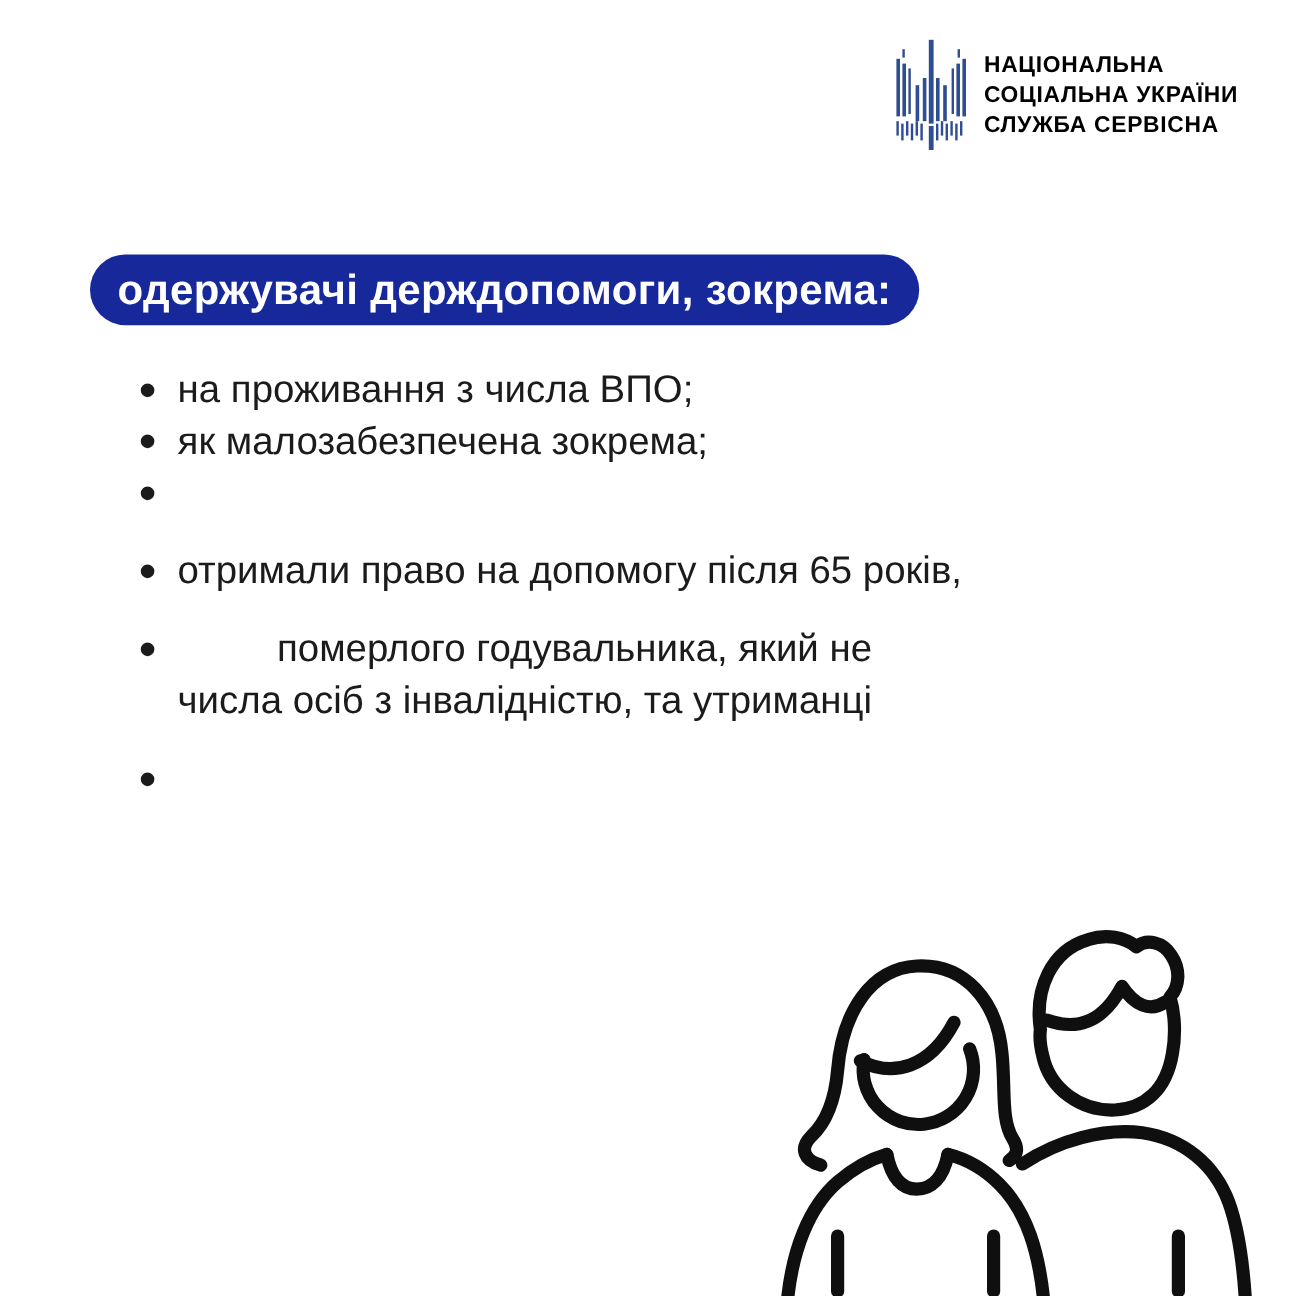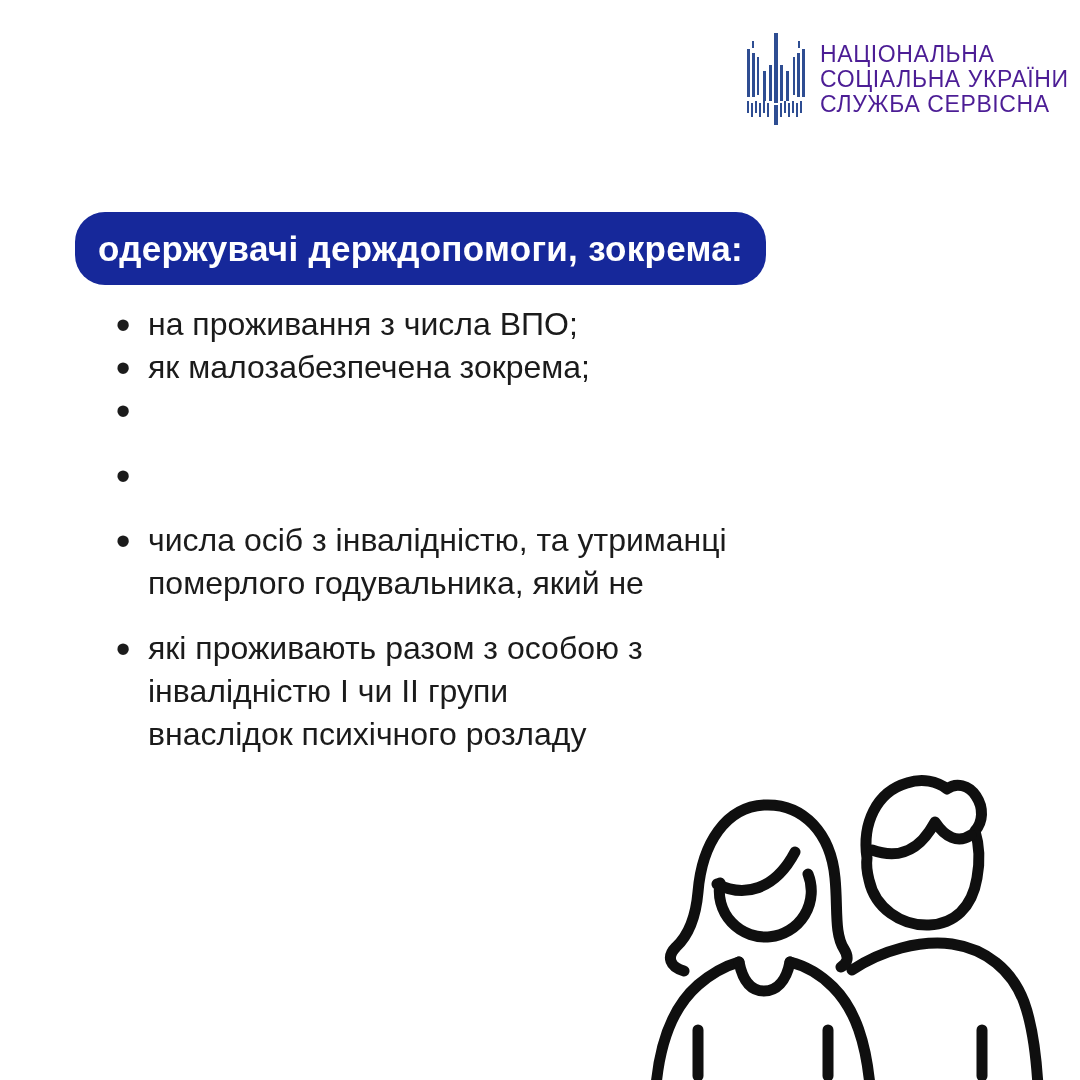--- a/index.html
+++ b/index.html
@@ -10,27 +10,27 @@
   }
   .canvas{position:absolute;inset:0;background:#ffffff;}
 
   
   .logo{
     position:absolute;left:745px;top:33px;
     display:flex;align-items:center;gap:13px;
   }
   .trident{width:62px;height:92px;flex:0 0 auto;}
   .logo-text{
-    color:#4c1d95;font-size:23px;line-height:25px;
-    letter-spacing:0.6px;font-weight:400;
+    color:#000000;font-size:19px;line-height:25px;
+    letter-spacing:0.6px;font-weight:700;
   }
 
   
   .badge{
-    position:absolute;left:75px;top:212px;height:73px;
+    position:absolute;left:75px;top:212px;height:59px;
     display:inline-flex;align-items:center;
     background:#16289a;border-radius:30px;
     padding:0 23px;
   }
   .badge span{
     color:#ffffff;font-weight:bold;font-size:35px;letter-spacing:0.3px;
     white-space:nowrap;
   }
 
   
@@ -38,21 +38,21 @@
     position:absolute;left:112px;top:303px;width:790px;
     margin:0;padding:0;list-style:none;
     color:#1b1b1b;font-size:32px;line-height:43px;
   }
   .item{display:flex;gap:14px;}
   .item.gap{margin-top:22px;}
   .dot{
     width:22px;flex:0 0 auto;text-align:center;
     font-size:42px;line-height:43px;
   }
-  .ln{display:block;white-space:nowrap;}
+  .ln{display:block;white-space:nowrap;text-align:right;}
 
   
   .people{
     position:absolute;left:620px;top:740px;width:460px;height:340px;
   }
   .people path{
     fill:none;stroke:#0f0f0f;stroke-width:11;
     stroke-linecap:round;stroke-linejoin:round;
   }
 </style>
@@ -115,36 +115,32 @@
         <span>
           <span class="ln">як малозабезпечена зокрема;</span>
         </span>
       </li>
       <li class="item">
         <span class="dot">•</span>
       </li>
       <li class="item gap">
         <span class="dot">•</span>
         <span>
+          <span class="ln">отримали право на допомогу після 65 років,</span>
         </span>
       </li>
       <li class="item gap">
         <span class="dot">•</span>
         <span>
+          <span class="ln">померлого годувальника, який не</span>
           <span class="ln">числа осіб з інвалідністю, та утриманці</span>
-          <span class="ln">померлого годувальника, який не</span>
         </span>
       </li>
       <li class="item gap">
         <span class="dot">•</span>
-        <span>
-          <span class="ln">які проживають разом з особою з</span>
-          <span class="ln">інвалідністю І чи ІІ групи</span>
-          <span class="ln">внаслідок психічного розладу</span>
-        </span>
       </li>
     </ul>
 
   <svg class="people" viewBox="0 0 460 340" aria-hidden="true">
     <g>
       <path d="M 247 118 C 242 84 256 52 287 43 C 302 38 317 41 327 49 C 336 42 349 45 356 56 C 364 68 363 82 355 91 C 359 104 360 122 357 138 C 352 168 334 184 309 185 C 281 186 255 168 249 140 C 247 132 246 125 247 118 Z"></path>
       <path d="M 252 110 C 280 120 300 110 315 82 C 325 97 338 104 351 95"></path>
       <path d="M 232 230 C 262 210 300 200 332 204 C 366 209 392 230 404 262 C 412 284 416 312 418 346"></path>
       <path d="M 362 290 L 362 336"></path>
     </g>

